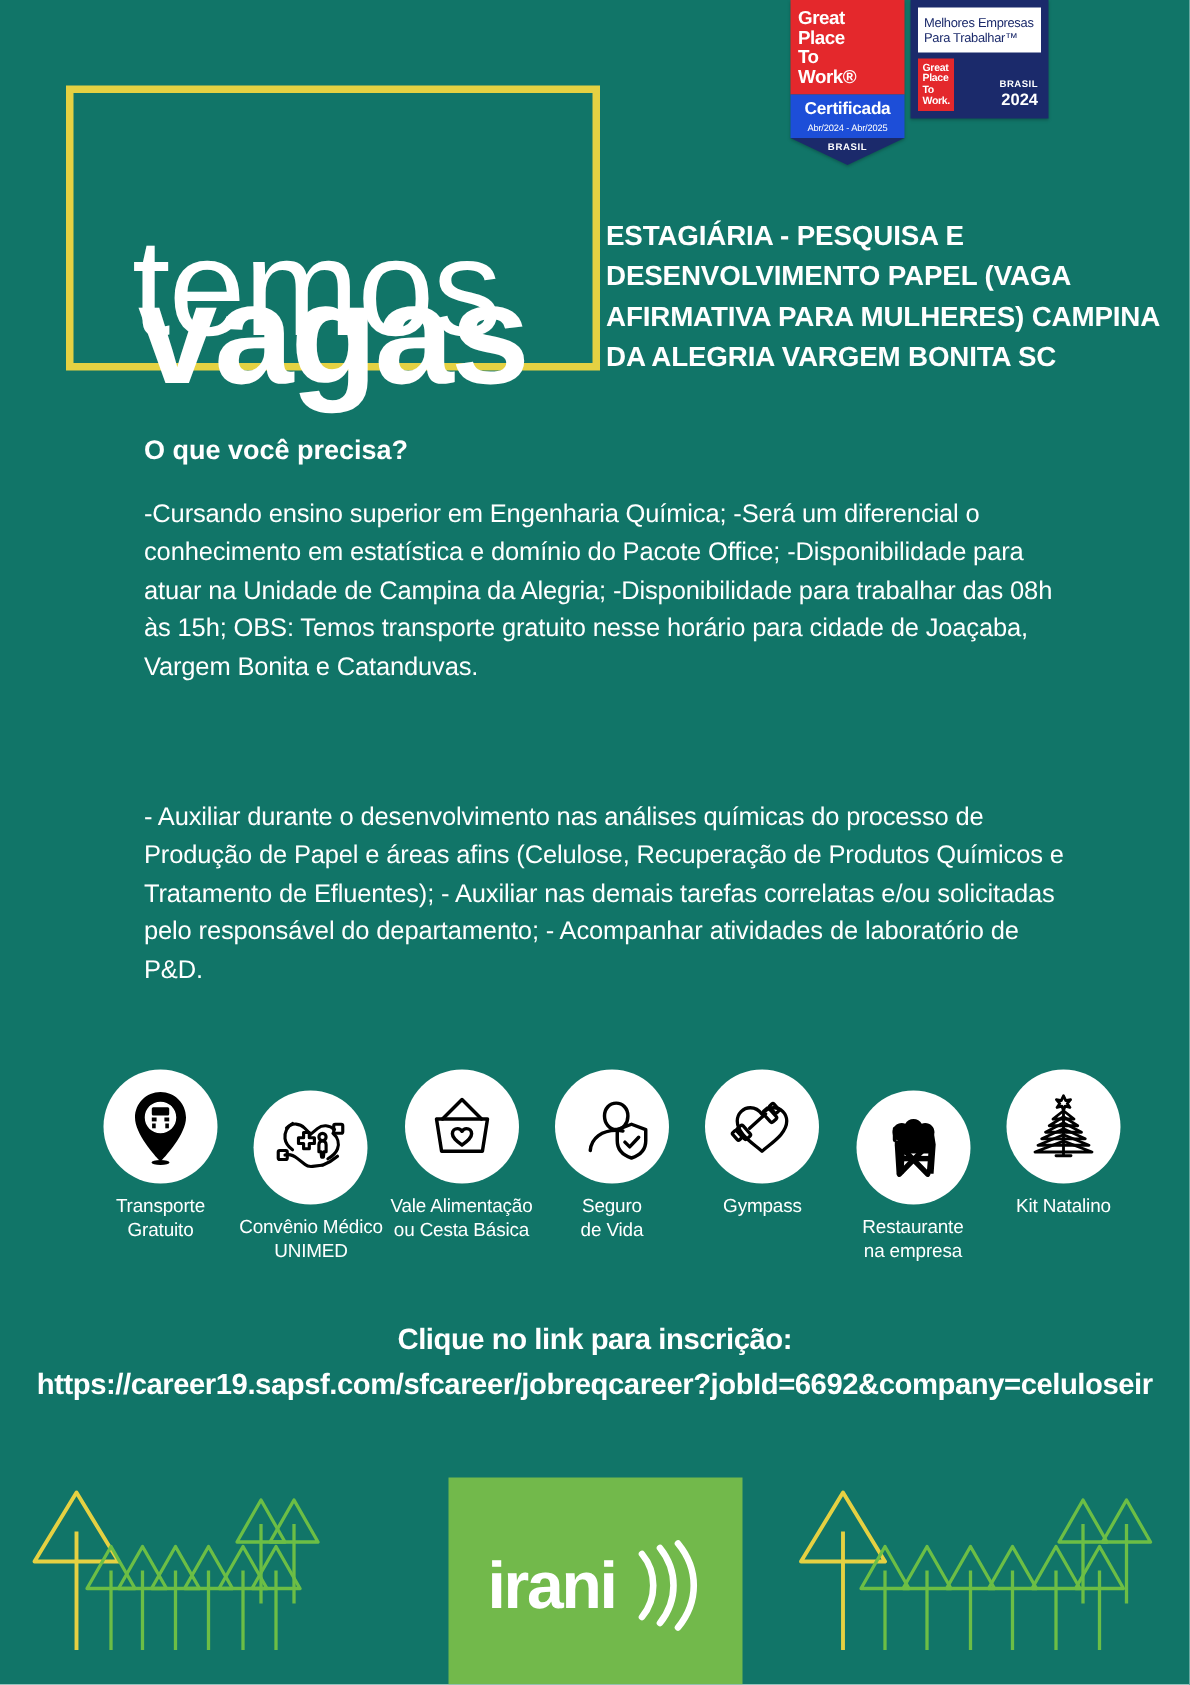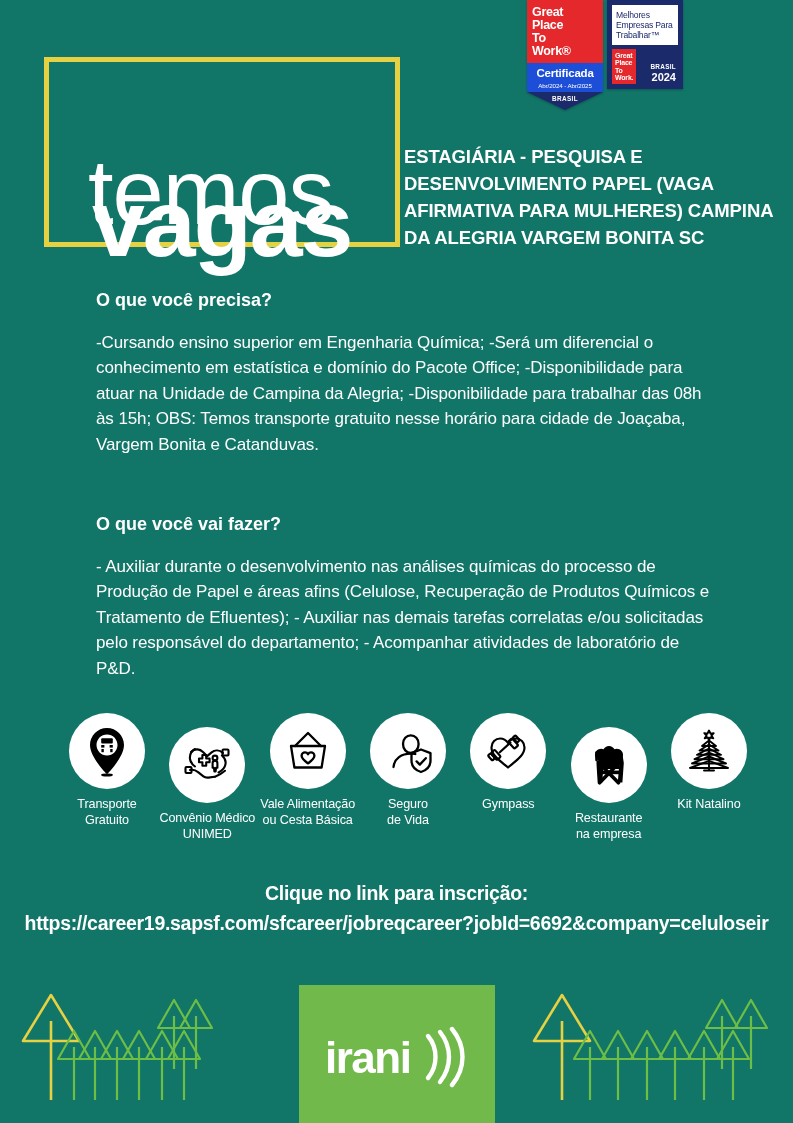--- a/index.html
+++ b/index.html
@@ -79,21 +79,21 @@
     left: 0;
     right: 0;
     bottom: 8px;
     text-align: center;
     color: #fff;
     font-size: 6.4px;
     font-weight: bold;
     letter-spacing: 0.4px;
   }
   .gptw-best {
-    width: 76px;
+    width: 92px;
     background: #1b2a6b;
     padding: 5px;
     box-sizing: border-box;
     filter: drop-shadow(0 1px 1px rgba(0,0,0,.25));
   }
   .gptw-best .white-box {
     background: #fff;
     padding: 5px 4px;
   }
   .gptw-best .white-box span {
@@ -356,21 +356,20 @@
   <div class="section" id="sec-requirements">
     <h2>O que você precisa?</h2>
     <p>-Cursando ensino superior em Engenharia Química;
 -Será um diferencial o conhecimento em estatística e domínio do Pacote Office;
 -Disponibilidade para atuar na Unidade de Campina da Alegria;
 -Disponibilidade para trabalhar das 08h às 15h;
 OBS: Temos transporte gratuito nesse horário para cidade de Joaçaba, Vargem Bonita e Catanduvas.</p>
   </div>
 
   <div class="section" id="sec-duties">
-    <h2>O que você vai fazer?</h2>
     <p>- Auxiliar durante o desenvolvimento nas análises químicas do processo de Produção de Papel e áreas afins (Celulose, Recuperação de Produtos Químicos e Tratamento de Efluentes);
 - Auxiliar nas demais tarefas correlatas e/ou solicitadas pelo responsável do departamento;
 - Acompanhar atividades de laboratório de P&amp;D.</p>
   </div>
 
   <div class="benefits">
 
     <div class="benefit">
       <div class="circle">
         <svg width="56" height="56" viewBox="0 0 56 56">

